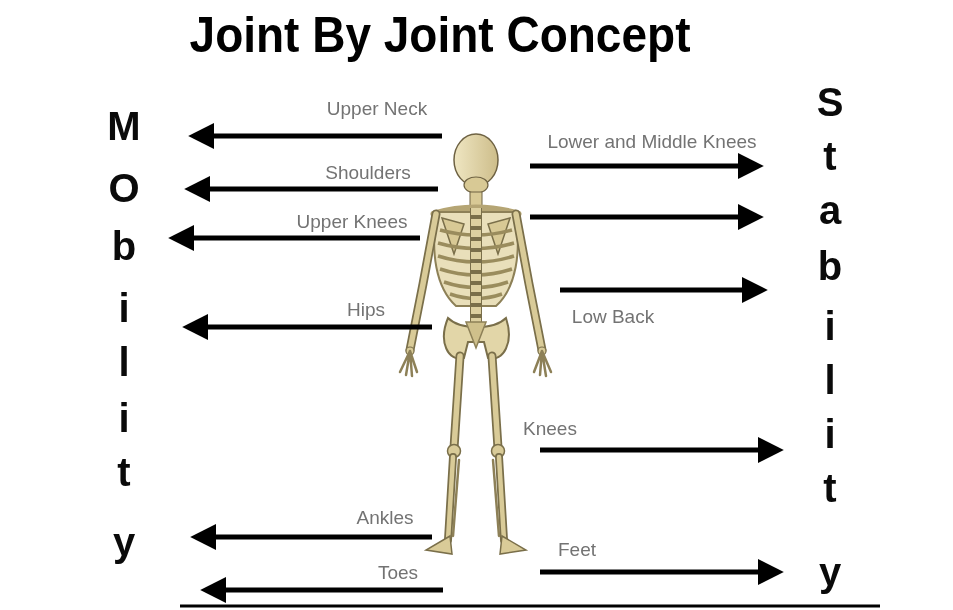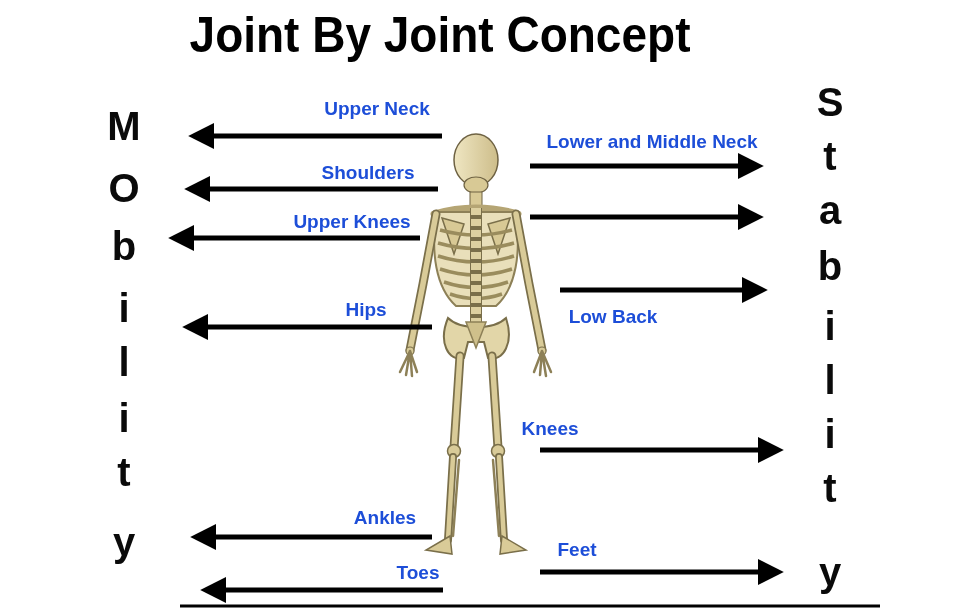--- a/index.html
+++ b/index.html
@@ -29,23 +29,23 @@
     text-align:center;
     font-size:40px;
     font-weight:bold;
     line-height:1;
     color:#0a0a0a;
   }
   .joint-label {
     position:absolute;
     transform:translateX(-50%);
     font-size:19px;
-    font-weight:bold;
+    font-weight:normal;
     white-space:nowrap;
-    color:#1d4ed8;
+    color:#737373;
   }
   svg.overlay {
     position:absolute;
     left:0; top:0;
     width:953px; height:610px;
   }
 </style>
 </head>
 <body>
 
@@ -172,20 +172,20 @@
     </g>
 
     <line x1="180" y1="606" x2="953" y2="606" stroke="#000" stroke-width="3"></line>
   </svg>
 
   <span class="joint-label" style="left:377px; top:98px;">Upper Neck</span>
   <span class="joint-label" style="left:368px; top:162px;">Shoulders</span>
   <span class="joint-label" style="left:352px; top:211px;">Upper Knees</span>
   <span class="joint-label" style="left:358px; top:299px;margin-left:8px;">Hips</span>
   <span class="joint-label" style="left:385px; top:507px;">Ankles</span>
-  <span class="joint-label" style="left:418px; top:562px;">Toes</span>
+  <span class="joint-label" style="left:398px; top:562px;">Toes</span>
 
-  <span class="joint-label" style="left:652px; top:131px;">Lower and Middle Neck</span>
+  <span class="joint-label" style="left:652px; top:131px;">Lower and Middle Knees</span>
   <span class="joint-label" style="left:613px; top:258px;margin-top:48px;">Low Back</span>
   <span class="joint-label" style="left:550px; top:418px;">Knees</span>
   <span class="joint-label" style="left:561px; top:539px;padding-left:32px;">Feet</span>
 
 </div>
 
 </body></html>

